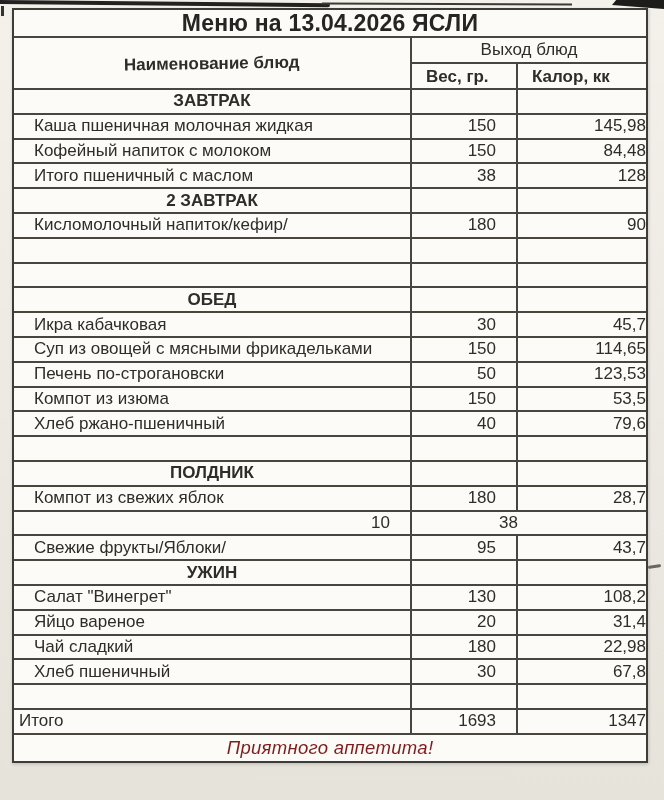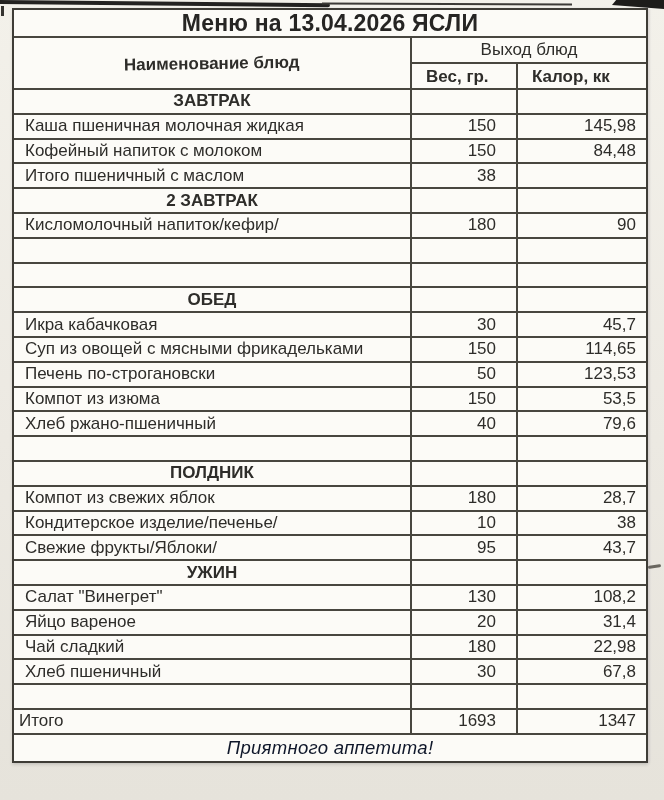--- a/index.html
+++ b/index.html
@@ -53,31 +53,31 @@
   .out-group{
     height:26px;border-bottom:2px solid var(--line);
     display:flex;align-items:center;justify-content:center;font-weight:normal;
   }
   .out-sub{display:grid;grid-template-columns:106px 128px;height:26px;}
   .weight-head,.cal-head{display:flex;align-items:center;padding-left:14px;font-weight:bold;}
   .weight-head{border-right:2px solid var(--line);}
 
   
   .body-row{height:24.8px;}
-  .cell-name{display:flex;align-items:center;padding-left:11px;border-right:2px solid var(--line);}
+  .cell-name{display:flex;align-items:center;padding-left:20px;border-right:2px solid var(--line);}
   .cell-weight{display:flex;align-items:center;justify-content:flex-end;padding-right:20px;border-right:2px solid var(--line);}
-  .cell-cal{display:flex;align-items:center;justify-content:flex-end;padding-right:10px;}
+  .cell-cal{display:flex;align-items:center;justify-content:flex-end;}
   .section-row .cell-name{justify-content:center;font-weight:bold;padding-left:0;}
   .type-total .cell-name{padding-left:5px;}
 
   
   .footer-row{display:block;height:26px;border-bottom:none;}
   .footer-row .footer-text{
     height:100%;display:flex;align-items:center;justify-content:center;
-    font-style:italic;font-size:18.5px;color:#0f172a;letter-spacing:.3px;
+    font-style:italic;font-size:18.5px;color:#7f1d1d;letter-spacing:.3px;
   }
 </style>
 </head>
 <body>
 
 <div class="page">
 
   <div class="art art-top-a"></div>
   <div class="art art-top-b"></div>
   <div class="art art-top-c"></div>
@@ -116,20 +116,21 @@
     <div class="cell-cal">145,98</div>
   </div>
         <div class="trow body-row item-row type-item">
     <div class="cell-name">Кофейный напиток с молоком</div>
     <div class="cell-weight">150</div>
     <div class="cell-cal">84,48</div>
   </div>
         <div class="trow body-row item-row type-item">
     <div class="cell-name">Итого пшеничный с маслом</div>
     <div class="cell-weight">38</div>
+    <div class="cell-cal">128</div>
   </div>
         <div class="trow body-row section-row type-section">
     <div class="cell-name">2 ЗАВТРАК</div>
     <div class="cell-weight"></div>
     <div class="cell-cal"></div>
   </div>
         <div class="trow body-row item-row type-item">
     <div class="cell-name">Кисломолочный напиток/кефир/</div>
     <div class="cell-weight">180</div>
     <div class="cell-cal">90</div>
@@ -183,21 +184,20 @@
     <div class="cell-name">ПОЛДНИК</div>
     <div class="cell-weight"></div>
     <div class="cell-cal"></div>
   </div>
         <div class="trow body-row item-row type-item">
     <div class="cell-name">Компот из свежих яблок</div>
     <div class="cell-weight">180</div>
     <div class="cell-cal">28,7</div>
   </div>
         <div class="trow body-row item-row type-item">
-    <div class="cell-name">Кондитерское изделие/печенье/</div>
     <div class="cell-weight">10</div>
     <div class="cell-cal">38</div>
   </div>
         <div class="trow body-row item-row type-item">
     <div class="cell-name">Свежие фрукты/Яблоки/</div>
     <div class="cell-weight">95</div>
     <div class="cell-cal">43,7</div>
   </div>
         <div class="trow body-row section-row type-section">
     <div class="cell-name">УЖИН</div>

